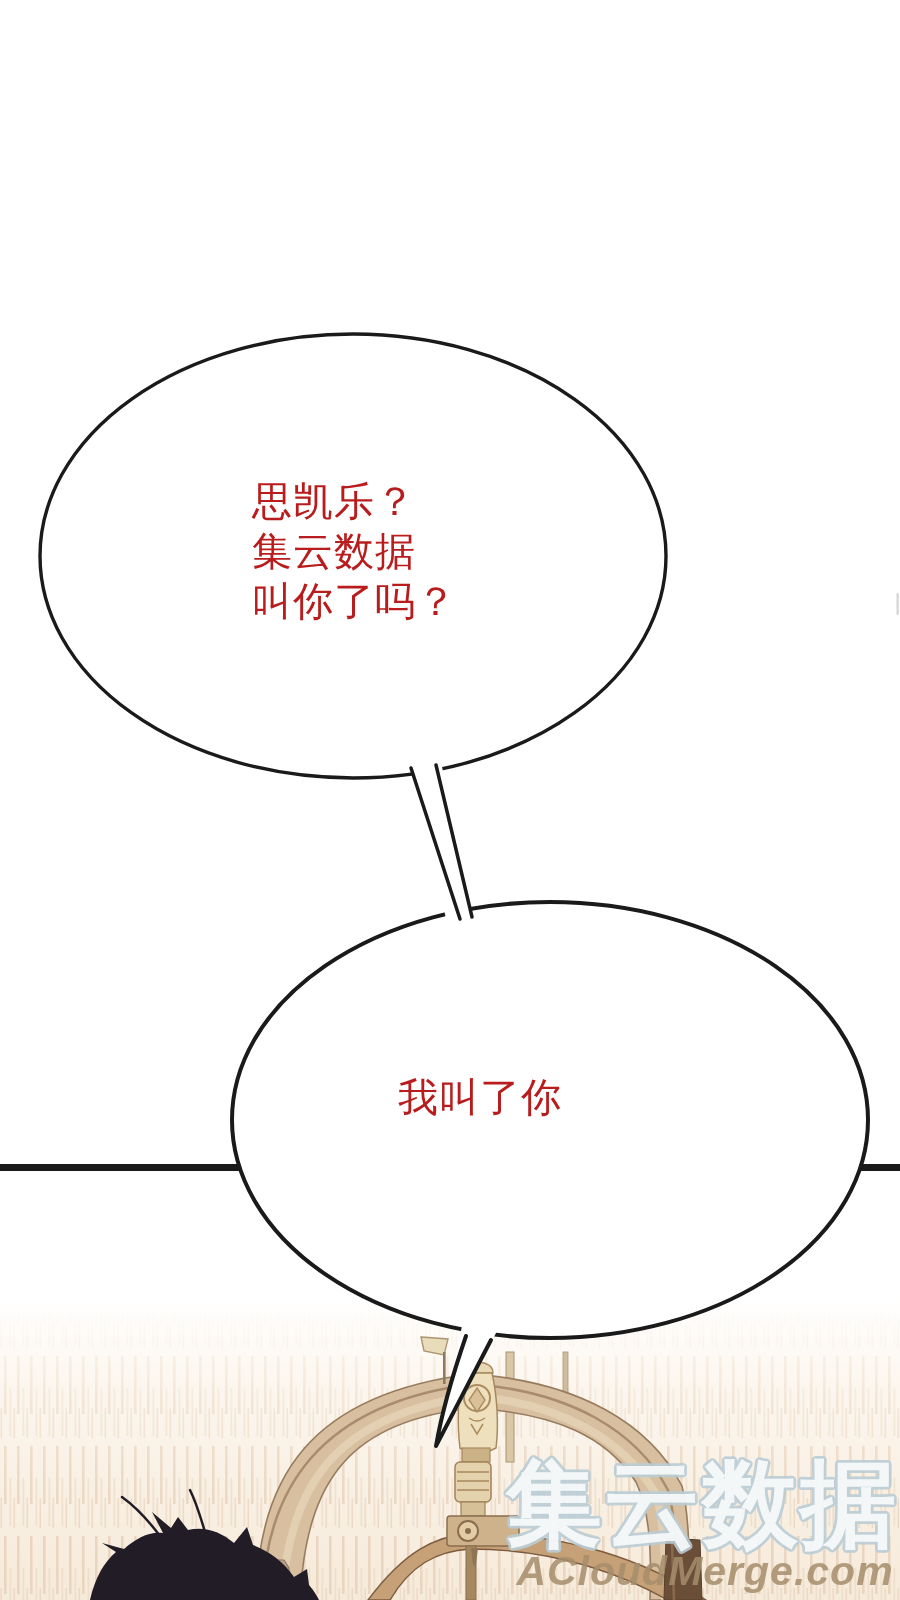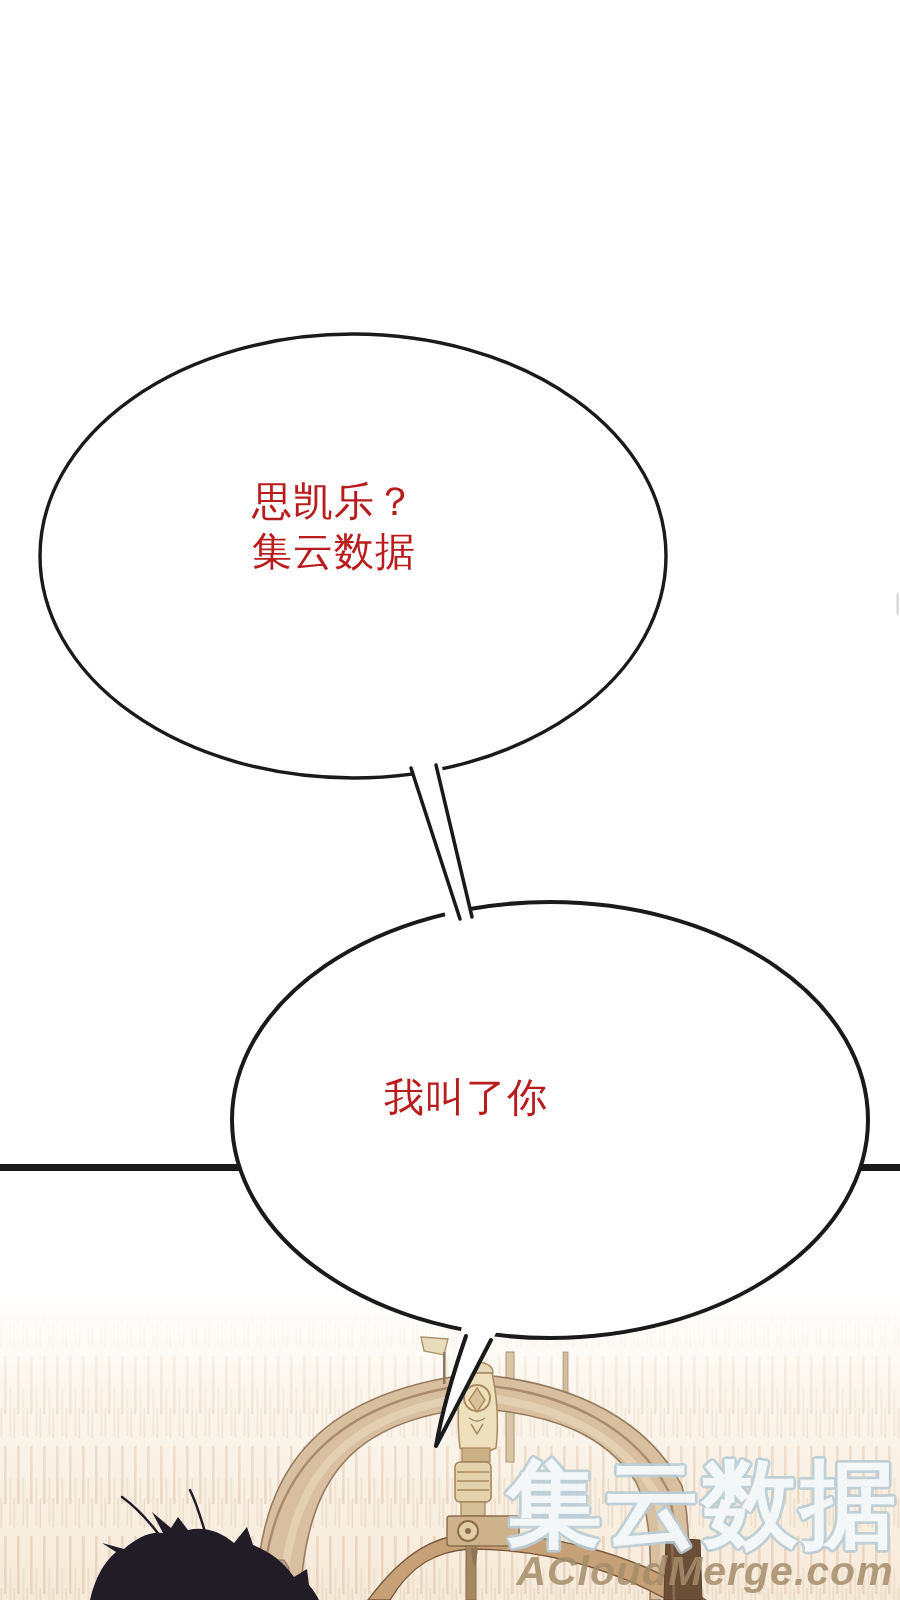--- a/index.html
+++ b/index.html
@@ -14,21 +14,21 @@
     color:#b91c1c;
     font-size:40px;
     line-height:50px;
     font-weight:500;
     letter-spacing:1px;
     white-space:nowrap;
     font-family:"Liberation Sans", sans-serif;
   }
   .bubble-text span{display:block;}
   #bubble1-text{left:252px;top:476px;}
-  #bubble2-text{left:384px;top:1072px;}
+  #bubble2-text{left:398px;top:1072px;}
 </style>
 </head>
 <body>
 
 <svg id="stage" viewBox="0 0 900 1600" xmlns="http://www.w3.org/2000/svg">
   <defs>
     <linearGradient id="bgGrad" x1="0" y1="1295" x2="0" y2="1600" gradientUnits="userSpaceOnUse">
       <stop offset="0" stop-color="#ffffff"></stop>
       <stop offset="0.3" stop-color="#fcf6ee"></stop>
       <stop offset="1" stop-color="#f6ead9"></stop>
@@ -137,16 +137,17 @@
 
   <g>
     <text x="702" y="1537" text-anchor="middle" font-family="Liberation Sans, sans-serif" font-size="96" font-weight="bold" letter-spacing="2" fill="#ffffff" fill-opacity="0.82" stroke="#b9ccd5" stroke-width="5.5" stroke-opacity="0.9" paint-order="stroke" stroke-linejoin="round">集云数据</text>
     <text x="705" y="1585" text-anchor="middle" font-family="Liberation Sans, sans-serif" font-size="41" font-weight="bold" font-style="italic" letter-spacing="1" fill-opacity="0.85" fill="#a48d6b">ACloudMerge.com</text>
   </g>
 </svg>
 
 <div class="bubble-text" id="bubble1-text">
   <span>思凯乐？</span>
   <span>集云数据</span>
+  <span>叫你了吗？</span>
 </div>
 <div class="bubble-text" id="bubble2-text">
   <span>我叫了你</span>
 </div>
 
 </body></html>

